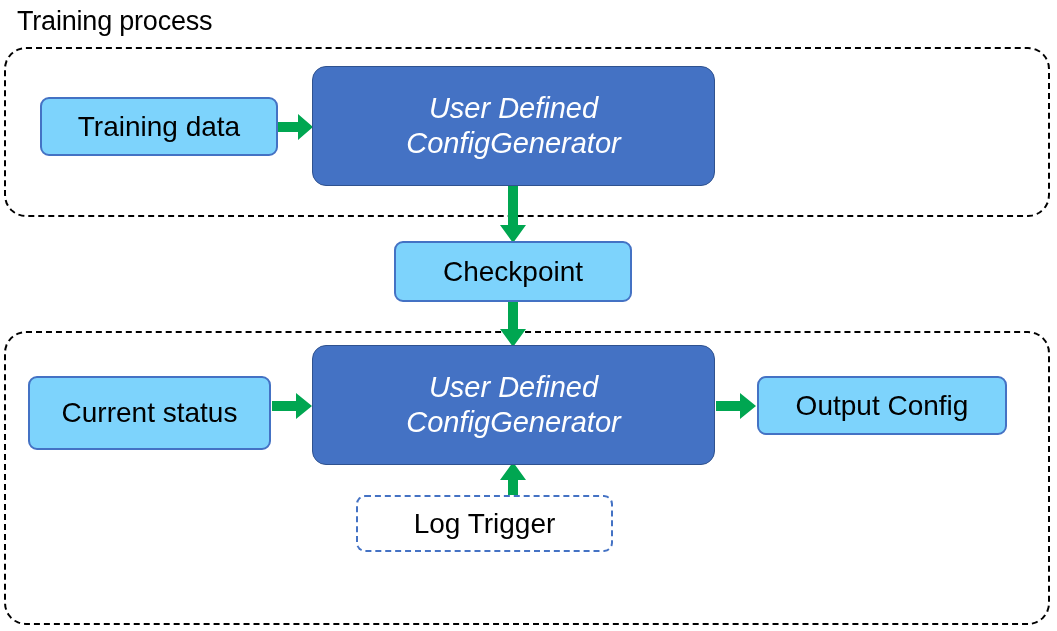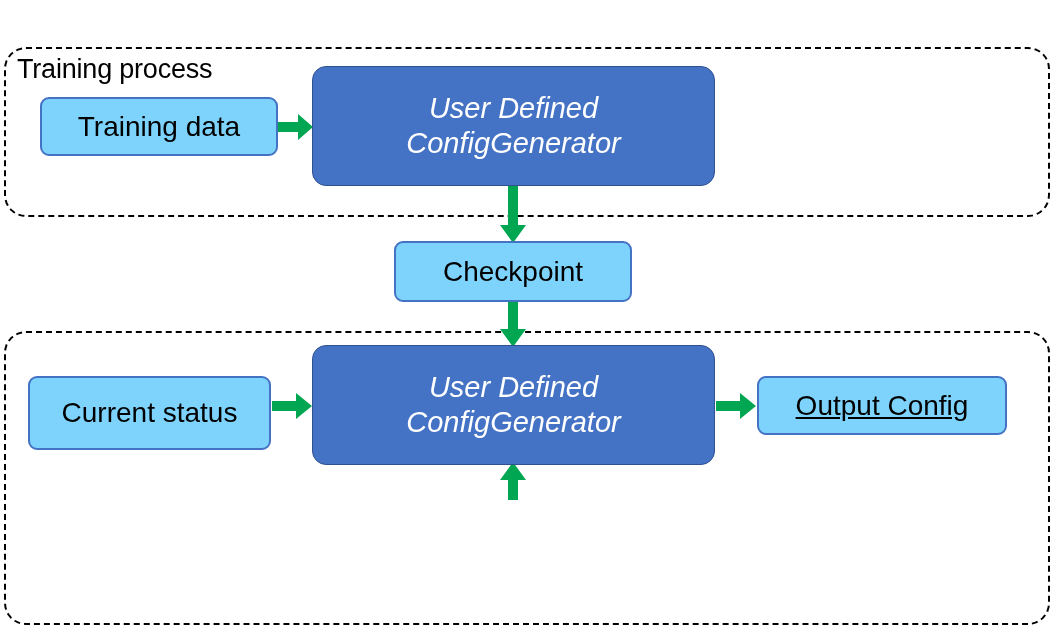--- a/index.html
+++ b/index.html
@@ -19,21 +19,21 @@
     overflow: hidden;
   }
   .section-label {
     position: absolute;
     font-size: 27px;
     line-height: 1;
     color: #000000;
     white-space: nowrap;
     letter-spacing: -0.2px;
   }
-  #label-training { left: 17px; top: 8px; margin-top: 48px; }
+  #label-training { left: 17px; top: 8px; }
   #label-inference { left: 17px; top: 288px; }
 
   .process-container {
     position: absolute;
     border: 2.5px dashed #000000;
     border-radius: 22px;
     background: transparent;
     box-sizing: border-box;
   }
   #container-training { left: 4px;  top: 47px;  width: 1046px; height: 170px; }
@@ -71,21 +71,21 @@
     line-height: 1.22;
     font-style: italic;
   }
 
   
   #node-training-data   { left: 40px;  top: 97px;  width: 238px; height: 59px; }
   #node-generator-train { left: 312px; top: 66px;  width: 403px; height: 120px; z-index: 3;}
   #node-checkpoint      { left: 394px; top: 241px; width: 238px; height: 61px; z-index: 3; border-radius: 9px;}
   #node-current-status  { left: 28px;  top: 376px; width: 243px; height: 74px; }
   #node-generator-infer { left: 312px; top: 345px; width: 403px; height: 120px; z-index: 3;}
-  #node-output-config   { left: 757px; top: 376px; width: 250px; height: 59px; text-decoration: underline; }
+  #node-output-config   { left: 757px; top: 376px; width: 250px; height: 59px; }
   #node-log-trigger     { left: 356px; top: 495px; width: 257px; height: 57px; z-index: 2;}
   #node-clock-trigger   { left: 430px; top: 549px; width: 262px; height: 57px; z-index: 2;}
 
   .node-text { display: block; }
 
   
   .arrow { position: absolute; }
   .arrow svg { display: block; overflow: visible; }
 
   #arrow-training-data-to-generator { left: 278px; top: 112px; }
@@ -166,15 +166,18 @@
   <div class="node node-outline" id="node-output-config">
     <span class="node-text">Output Config</span>
   </div>
 
   <div class="arrow" id="arrow-trigger-to-generator">
     <svg width="30" height="38" viewBox="0 0 30 38">
       <path d="M15 0 L28 18 L20 18 L20 38 L10 38 L10 18 L2 18 Z" fill="#00A651"></path>
     </svg>
   </div>
 
+  <div class="node node-dashed" id="node-log-trigger">
+    <span class="node-text">Log Trigger</span>
+  </div>
 
 
 </div>
 
 </body></html>

